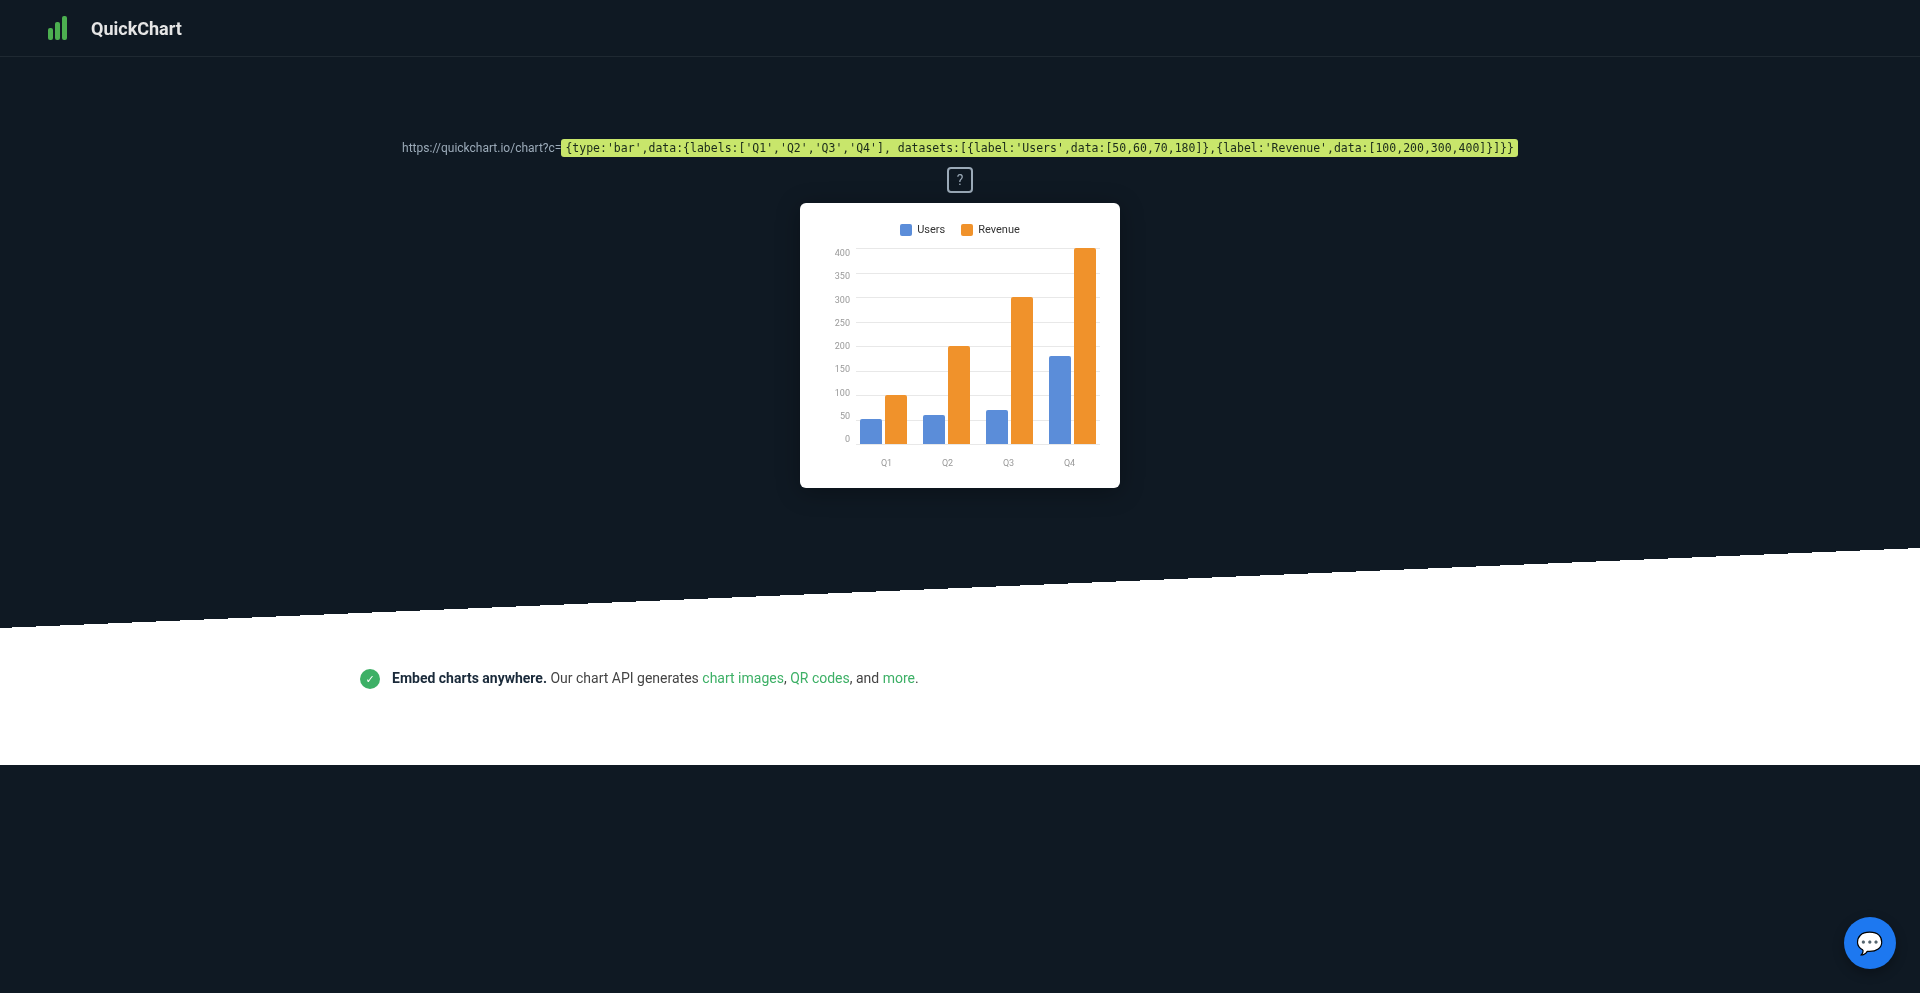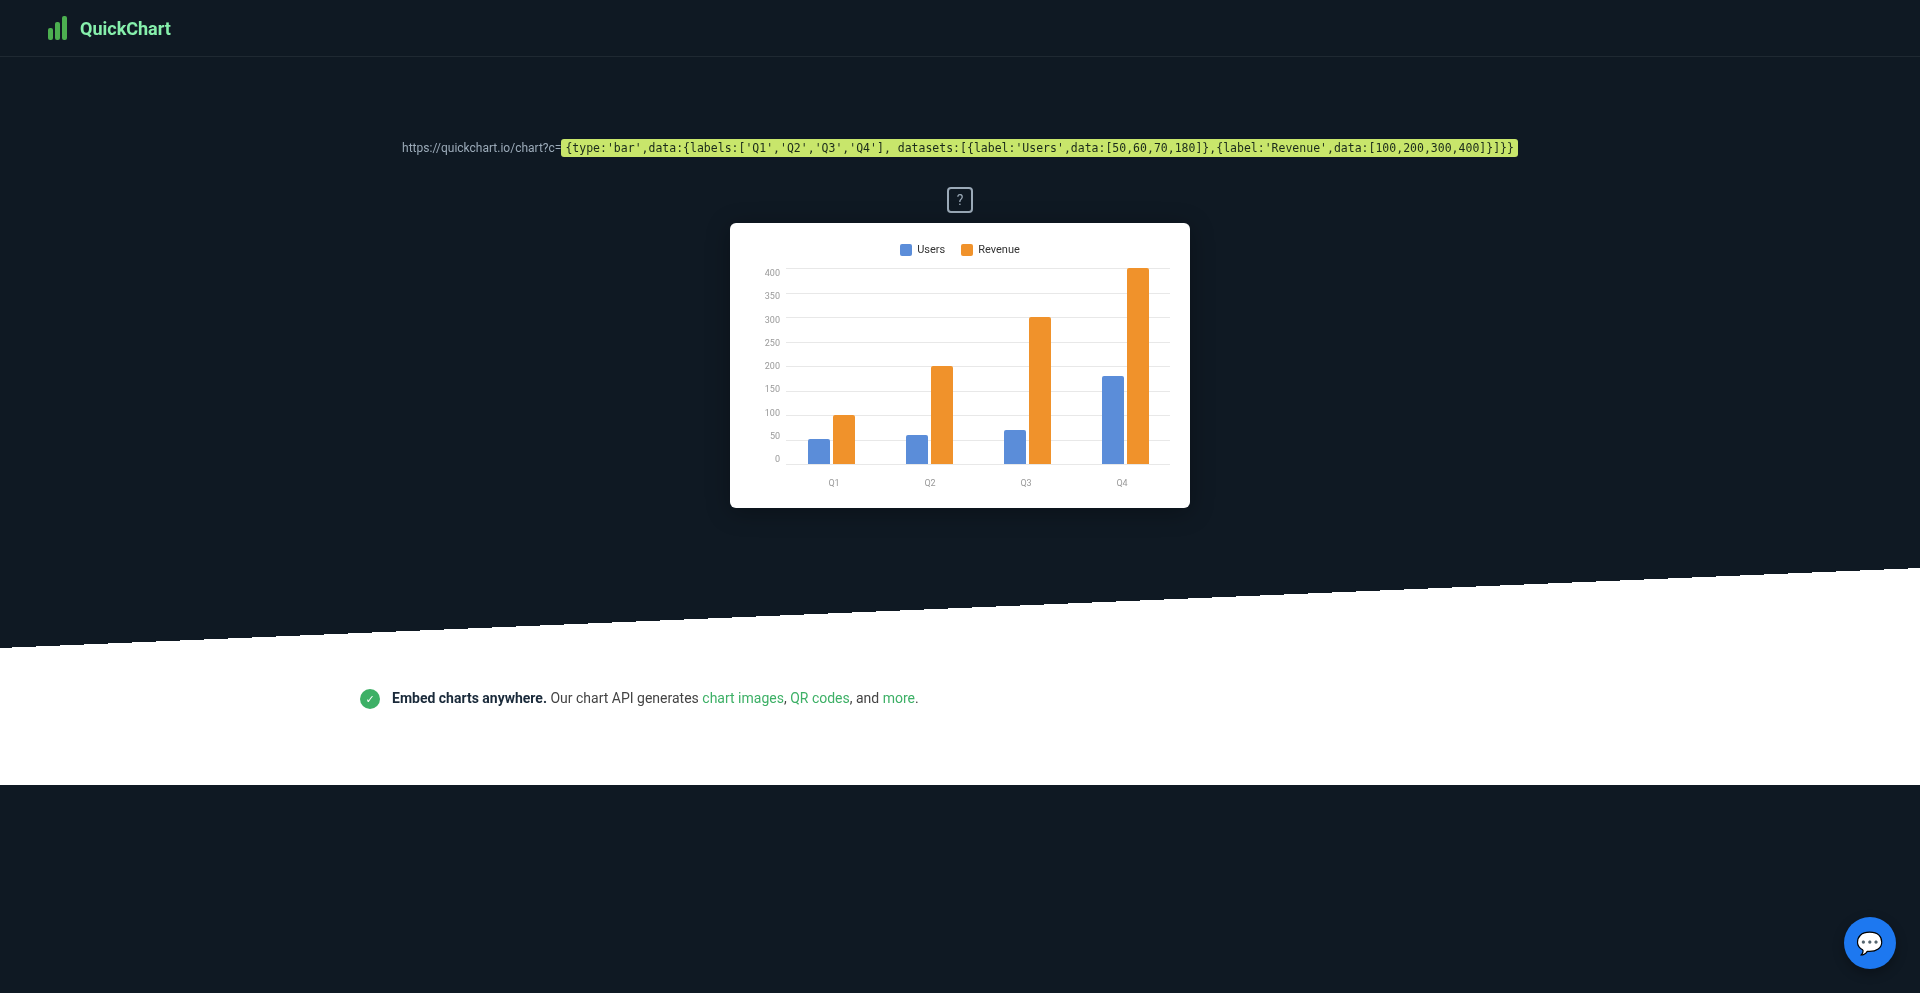--- a/index.html
+++ b/index.html
@@ -4,21 +4,21 @@
   <style>
     * { margin: 0; padding: 0; box-sizing: border-box; }
     body { font-family: -apple-system, BlinkMacSystemFont, 'Segoe UI', Roboto, sans-serif; background: #0f1923; color: #fff; }
 
     
     nav {
       display: flex; align-items: center; justify-content: space-between;
       padding: 0 48px; height: 57px; background: #0f1923;
       border-bottom: 1px solid rgba(255,255,255,0.07);
     }
-    .logo { display: flex; align-items: center; gap: 13px; text-decoration: none; color: #86efac; font-weight: 700; font-size: 18px; }
+    .logo { display: flex; align-items: center; gap: 24px; text-decoration: none; color: #e5e5e5; font-weight: 700; font-size: 18px; }
     .logo-icon { display: flex; align-items: flex-end; gap: 2px; height: 24px; }
     .logo-bar { width: 5px; background: #4caf50; border-radius: 2px; }
     .logo-bar:nth-child(1) { height: 12px; }
     .logo-bar:nth-child(2) { height: 18px; }
     .logo-bar:nth-child(3) { height: 24px; }
     .nav-links { display: flex; align-items: center; gap: 32px; }
     .nav-link { color: #cdd6e0; text-decoration: none; font-size: 15px; }
 
     
     .hero {
@@ -56,21 +56,21 @@
     
     .question-mark {
       width: 26px; height: 26px; border: 2px solid #9baab8; border-radius: 4px;
       display: flex; align-items: center; justify-content: center;
       color: #9baab8; font-size: 14px; margin: 0 auto 10px;
     }
 
     
     .chart-container {
       background: #fff; border-radius: 6px; padding: 20px;
-      width: 460px; margin: 0 auto;
+      width: 320px; margin: 0 auto;
       box-shadow: 0 4px 24px rgba(0,0,0,0.3);
     }
 
     .chart-legend {
       display: flex; gap: 16px; justify-content: center; margin-bottom: 12px;
       font-size: 11px; color: #333;
     }
     .legend-item { display: flex; align-items: center; gap: 5px; }
     .legend-dot { width: 12px; height: 12px; border-radius: 2px; }
 
@@ -148,21 +148,21 @@
       <div class="logo-bar"></div>
       <div class="logo-bar"></div>
       <div class="logo-bar"></div>
     </div>
     <span>QuickChart</span>
   </a>
 </nav>
 
 <section class="hero">
 
-  <div style="text-align:center; margin-bottom: 24px;">
+  <div style="text-align:center; margin-bottom: 4px;">
     <div class="url-bar">
       <span class="url-base">https://quickchart.io/chart?c=</span>
         <span class="url-highlight">{type:'bar',data:{labels:['Q1','Q2','Q3','Q4'], datasets:[{label:'Users',data:[50,60,70,180]},{label:'Revenue',data:[100,200,300,400]}]}}</span>
     </div>
   </div>
 
   <div class="question-mark">?</div>
 
   <div class="chart-container">
     <div class="chart-legend">

